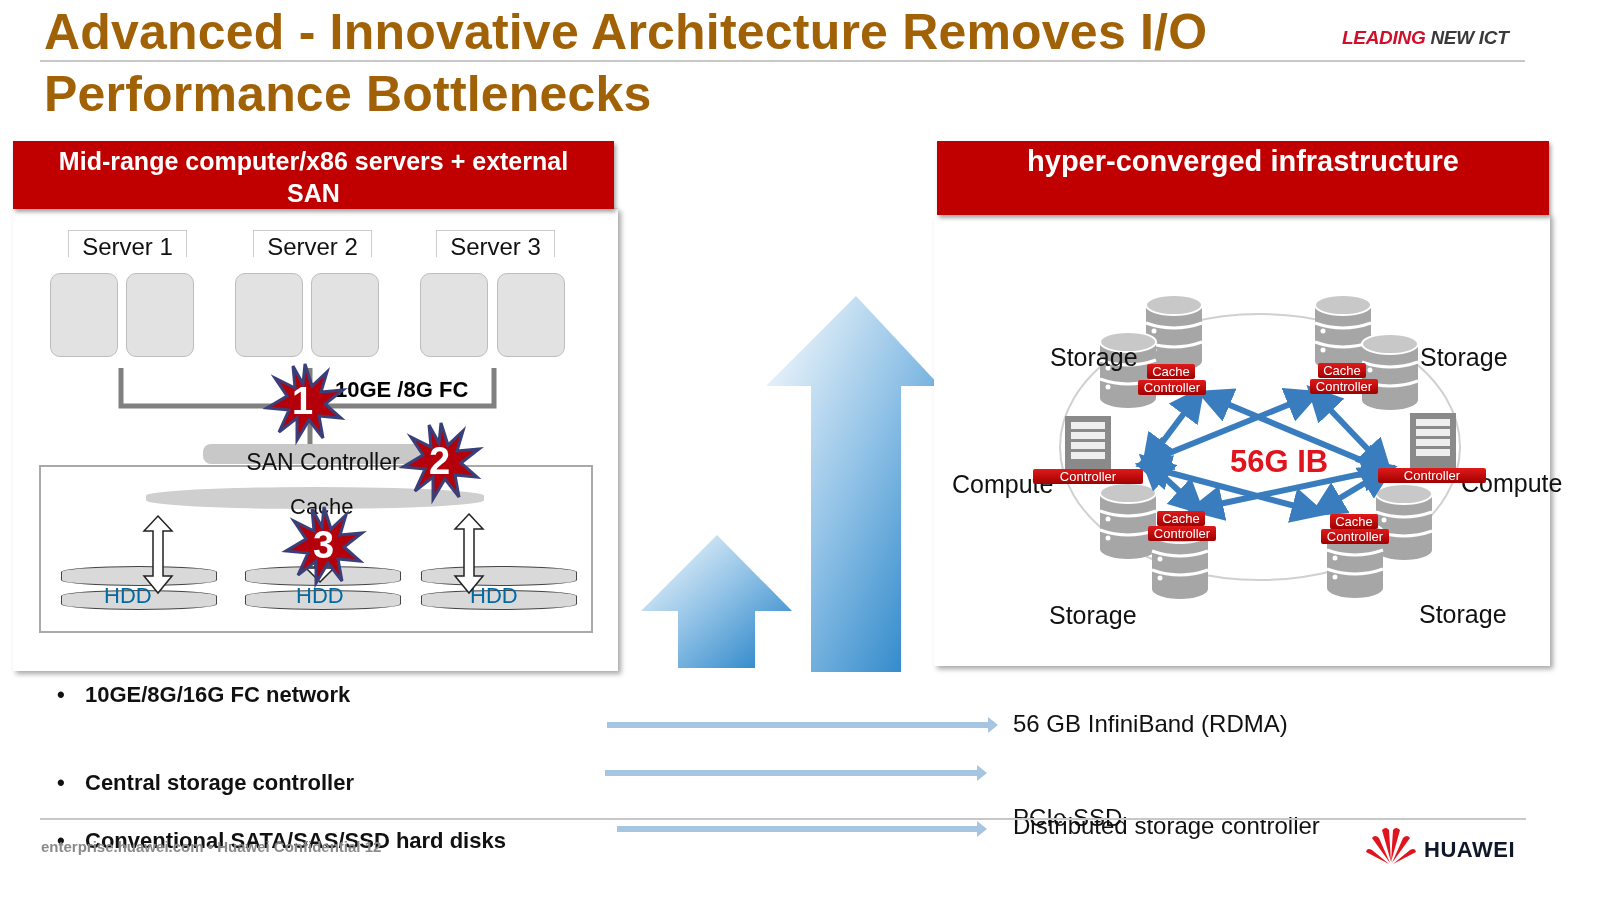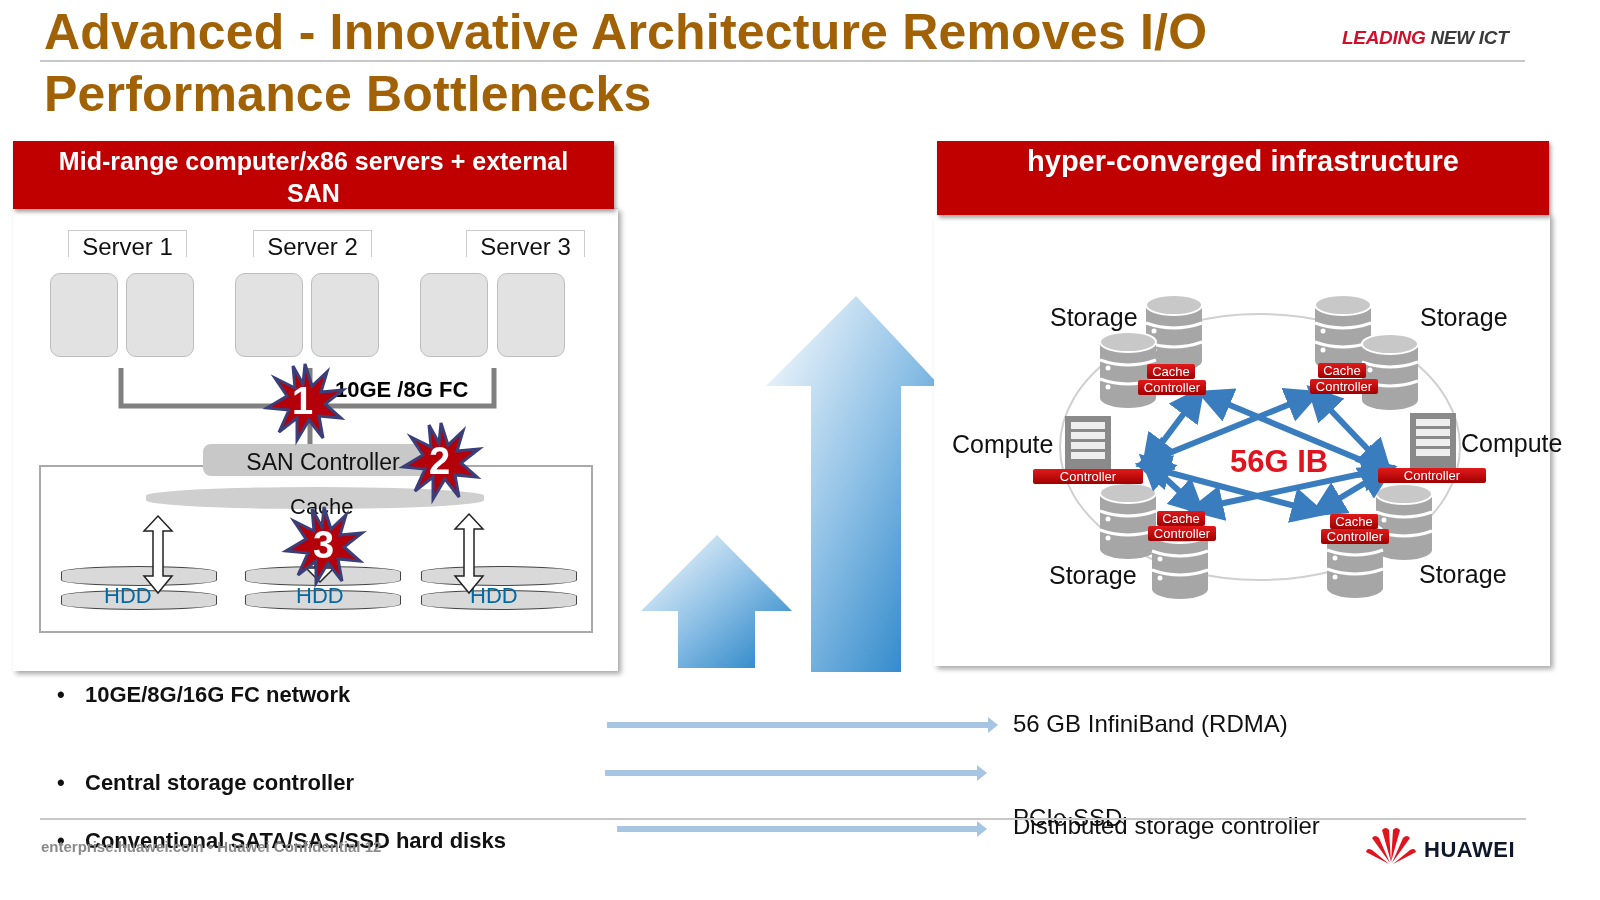--- a/index.html
+++ b/index.html
@@ -18,36 +18,36 @@
   .left-panel { left:13px; top:208px; width:605px; height:462px; border-top:1px solid #ddd; }
   .right-panel { left:934px; top:214px; width:616px; height:452px; }
   .banner { background:#c00000; color:#fff; font-weight:bold; text-align:center; box-shadow:2px 3px 4px rgba(0,0,0,0.35); }
   .left-banner { left:13px; top:141px; width:601px; height:68px; font-size:25px; line-height:32px; padding-top:4px; box-sizing:border-box; }
   .right-banner { left:937px; top:141px; width:612px; height:74px; font-size:29px; line-height:36px; padding-top:2px; box-sizing:border-box; }
 
   .server-label { top:230px; height:26px; border:1px solid #ccc; border-bottom:none; background:#fff; font-size:24px; line-height:32px; text-align:center; color:#111; }
   .server-box { top:273px; width:66px; height:82px; background:#e2e2e2; border:1px solid #bdbdbd; border-radius:10px; }
 
   .net-label { left:335px; top:377px; font-size:22px; font-weight:bold; color:#000; }
-  .san-ctrl { left:203px; top:444px; width:240px; height:32px; background:#c8c8c8; border-radius:8px; font-size:23px; line-height:36px; text-align:center; color:#111; }
+  .san-ctrl { left:203px; top:444px; width:240px; height:20px; background:#c8c8c8; border-radius:8px; font-size:23px; line-height:36px; text-align:center; color:#111; }
   .storage-box { left:39px; top:465px; width:550px; height:164px; border:2px solid #a9a9a9; }
   .cache { left:146px; top:487px; width:338px; height:22px; background:#cfcfcf; border-radius:50%/40%; }
   .cache-label { left:290px; top:494px; font-size:22px; color:#111; }
   .hdd { width:156px; height:45px; }
   .hdd .disk { position:absolute; left:0; width:154px; height:18px; background:#d9d9d9; border:1.5px solid #444; border-radius:50%/30%; }
   .hdd-label { font-size:22px; color:#0369a1; }
 
   .bullet { font-size:22px; font-weight:bold; color:#111; white-space:nowrap; }
   .bullet .dot { display:inline-block; width:28px; }
   .result { font-size:24px; color:#111; white-space:nowrap; }
   .footer-rule { left:40px; top:818px; width:1486px; height:2px; background:#c8c8c8; }
   .footer-text { left:41px; top:838px; font-size:15px; color:#8a8a8a; font-weight:bold; white-space:nowrap; }
   .huawei-text { left:1424px; top:837px; font-size:22px; font-weight:bold; color:#0f172a; letter-spacing:0.5px; }
 
-  .node-label { font-size:25px; color:#111; white-space:nowrap; }
+  .node-label { font-size:25px; color:#111; white-space:nowrap;margin-top:40px; }
   .ctrl-tag { background:linear-gradient(#e01a1a,#a00000); color:#fff; font-size:13px; text-align:center; border-radius:2px; line-height:15px; }
   .ib-label { left:1230px; top:444px; font-size:31px; font-weight:bold; color:#e0141e; }
 </style>
 </head>
 <body>
 
 <div class="abs title title1">Advanced - Innovative Architecture Removes I/O</div>
 <div class="abs title-rule"></div>
 <div class="abs title title2">Performance Bottlenecks</div>
 <div class="abs tagline">
@@ -56,21 +56,21 @@
 </div>
 
 <div class="abs panel left-panel"></div>
 <div class="abs banner left-banner">
   <div>Mid-range computer/x86 servers + external</div>
   <div>SAN</div>
 </div>
 
 <div class="abs server-label" style="left:68px;width:117px;">Server 1</div>
 <div class="abs server-label" style="left:253px;width:117px;">Server 2</div>
-<div class="abs server-label" style="left:436px;width:117px;margin-left:30px;">Server 3</div>
+<div class="abs server-label" style="left:436px;width:117px;">Server 3</div>
 
 <div class="abs server-box" style="left:50px;"></div>
 <div class="abs server-box" style="left:126px;"></div>
 <div class="abs server-box" style="left:235px;"></div>
 <div class="abs server-box" style="left:311px;"></div>
 <div class="abs server-box" style="left:420px;"></div>
 <div class="abs server-box" style="left:497px;"></div>
 
 <svg class="abs" style="left:0;top:0;" width="640" height="680">
   <path d="M121 368 V406 H494 V368" fill="none" stroke="#808080" stroke-width="5"></path>

